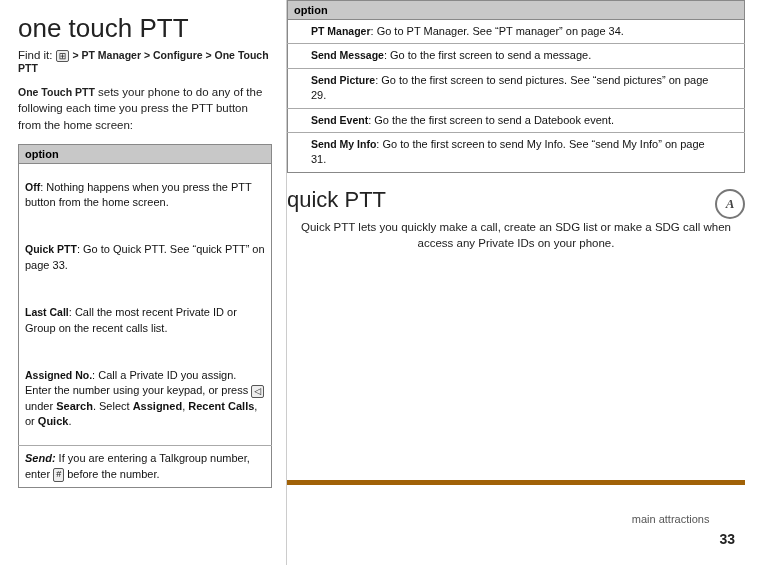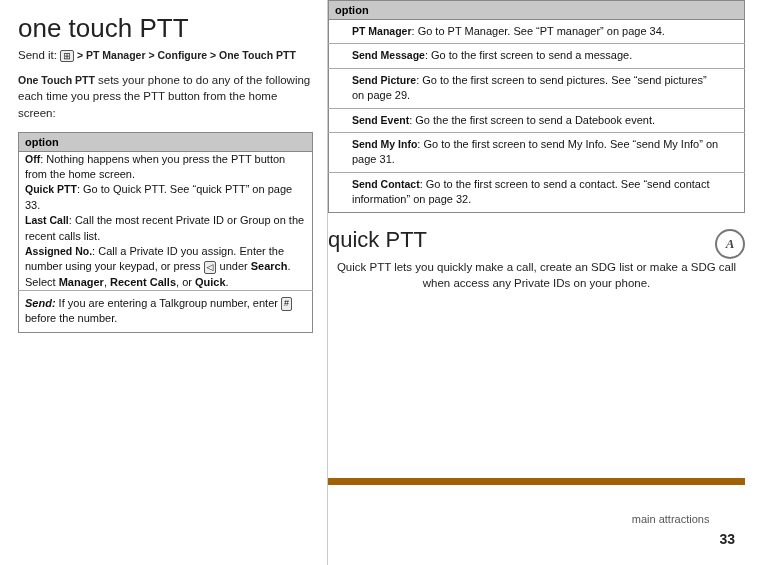--- a/index.html
+++ b/index.html
@@ -7,21 +7,21 @@
       width: 759px;
       height: 565px;
       font-family: 'Times New Roman', Times, serif;
       font-size: 13px;
       background: #fff;
       display: flex;
       overflow: hidden;
     }
 
     .left-col {
-      width: 328px;
+      width: 287px;
       padding: 14px 14px 14px 18px;
       border-right: 1px solid #ccc;
       flex-shrink: 0;
     }
 
     .right-col {
       flex: 1;
       padding: 0 14px 14px 0;
       display: flex;
       flex-direction: column;
@@ -75,21 +75,21 @@
     }
     .option-table .table-header {
       background: #c8c8c8;
       font-weight: bold;
       padding: 3px 6px;
       border-bottom: 1px solid #888;
       font-size: 11px;
     }
     .option-table .table-row {
       border-top: 1px solid #aaa;
-      padding: 0 6px;
+      padding: 16px 6px;
       font-size: 11px;
       line-height: 1.4;
       color: #111;
     }
     .option-table .table-row:first-of-type {
       border-top: none;
     }
     .term {
       font-weight: bold;
       font-family: Arial, sans-serif;
@@ -173,21 +173,21 @@
       font-family: Arial, sans-serif;
       text-align: center;
     }
 
     
     .footer {
       display: flex;
       justify-content: flex-end;
       align-items: center;
       padding: 6px 10px 4px 0;
-      border-top: 7px solid #a16207;
+      border-top: 5px solid #a16207;
       margin-top: auto;
     }
     .footer-text {
       font-family: Arial, sans-serif;
       font-size: 11px;
       color: #555;
       margin-right: 10px;
     }
     .footer-page {
       font-family: Arial, sans-serif;
@@ -222,21 +222,21 @@
     }
   </style>
 </head>
 <body>
 
 <div class="left-col">
 
   <div class="page-title">one touch PTT</div>
 
   <div class="find-it">
-    <span>Send it:</span>
+    <span>Find it:</span>
     <span style="display:inline-block;border:1px solid #555;background:#eee;border-radius:2px;padding:0 2px;font-size:9px;font-family:Arial,sans-serif;vertical-align:middle;">⊞</span>
     <span class="menu-path"> &gt; PT Manager &gt; Configure &gt; One Touch PTT</span>
   </div>
 
   <div class="intro-text">
     <span class="bold-term">One Touch PTT</span><span> sets your phone to do any of the following each time you press the PTT button from the home screen:</span>
   </div>
 
   <table class="option-table">
     <tbody>
@@ -253,21 +253,21 @@
         <span class="term">Quick PTT</span>: Go to Quick PTT. See “quick PTT” on page 33.
       </td>
     </tr>
     <tr>
       <td class="table-row">
         <span class="term">Last Call</span>: Call the most recent Private ID or Group on the recent calls list.
       </td>
     </tr>
     <tr>
       <td class="table-row">
-        <span class="term">Assigned No.</span>: Call a Private ID you assign. Enter the number using your keypad, or press <span class="key-icon">◁</span> under <span class="bold-inline">Search</span>. Select <span class="bold-inline">Manager</span>, <span class="bold-inline">Recent Calls</span>, or <span class="bold-inline">Quick</span>.
+        <span class="term">Assigned No.</span>: Call a Private ID you assign. Enter the number using your keypad, or press <span class="key-icon">◁</span> under <span class="bold-inline">Search</span>. Select <span class="bold-inline">Assigned</span>, <span class="bold-inline">Recent Calls</span>, or <span class="bold-inline">Quick</span>.
       </td>
     </tr>
     <tr>
       <td class="note-row">
         <span class="note-label">Send:</span> If you are entering a Talkgroup number, enter <span class="key-icon">#</span> before the number.
       </td>
     </tr>
   </tbody>
     </table>
 
@@ -297,25 +297,20 @@
         </td>
       </tr>
       <tr>
         <td class="table-row">
           <span class="term">Send Event</span>: Go the the first screen to send a Datebook event.
         </td>
       </tr>
       <tr>
         <td class="table-row">
           <span class="term">Send My Info</span>: Go to the first screen to send My Info. See “send My Info” on page 31.
-        </td>
-      </tr>
-      <tr>
-        <td class="table-row">
-          <span class="term">Send Contact</span>: Go to the first screen to send a contact. See “send contact information” on page 32.
         </td>
       </tr>
     </tbody>
       </table>
 
     <div class="quick-ptt-section">
       <div class="quick-ptt-header">
         <div class="quick-ptt-title">quick PTT</div>
         <div class="quick-ptt-icon" style="width: 30px; height: 30px; border-radius: 50%; border: 2px solid rgb(119, 119, 119); display: flex; align-items: center; justify-content: center; font-size: 13px; font-weight: bold; color: rgb(68, 68, 68); margin-left: 8px; margin-top: 2px; font-family: serif; flex-shrink: 0; font-style: italic;">A</div>
       </div>

